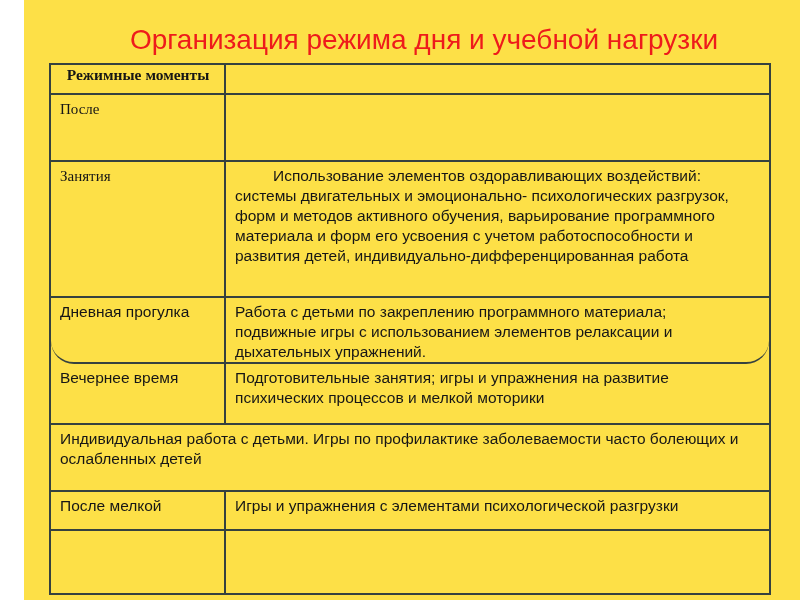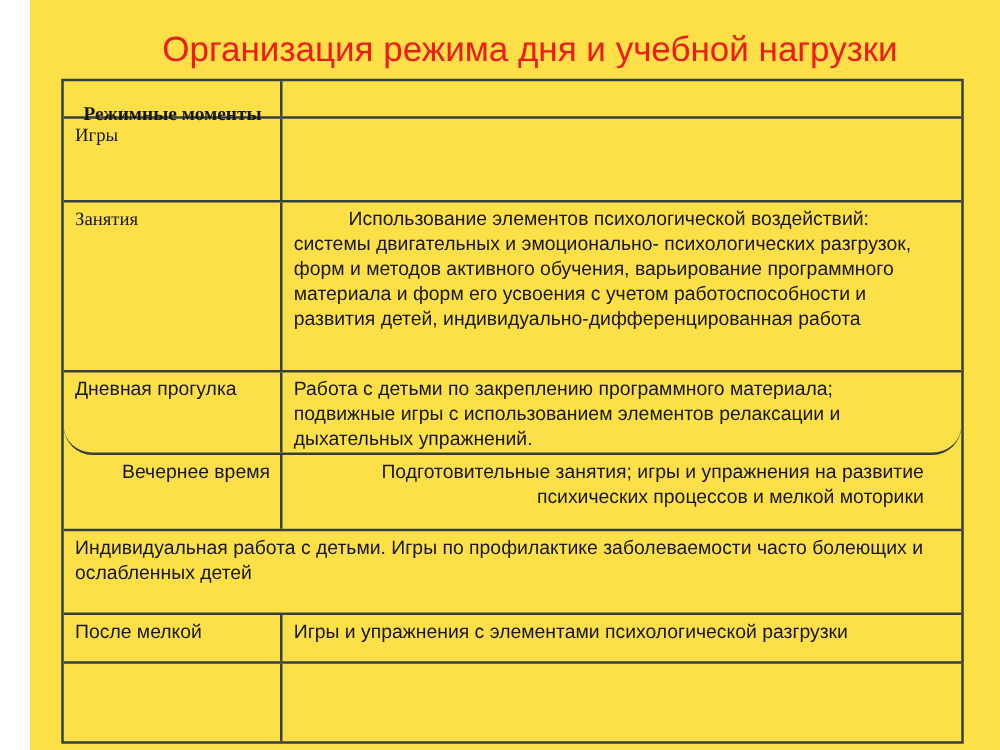--- a/index.html
+++ b/index.html
@@ -56,29 +56,29 @@
     flex: 1 1 auto;
     padding-right: 30px;
   }
   .content-cell p { margin: 0; }
   
   .header-row { height: 30px; }
   .header-row .cell {
     font-family: "Liberation Serif", serif;
     font-weight: bold;
     font-size: 15.5px;
-    padding-top: 17px;
+    padding-top: 0;
   }
   .header-row .content-cell { text-align: center; }
   .header-row .moment-cell { text-align: center; }
   
   .row[data-row="0"] { height: 67px; }
   .row[data-row="1"] { height: 136px; }
   .row[data-row="2"] { height: 66px; border-radius: 23px; }
-  .row[data-row="3"] { height: 61px; text-align: right; }
+  .row[data-row="3"] { height: 61px; }
   .row[data-row="4"] { height: 67px; }
   .row[data-row="5"] { height: 39px; }
   .row[data-row="6"] { height: 62px; }
   
   .row[data-row="0"] .moment-cell,
   .row[data-row="1"] .moment-cell {
     font-family: "Liberation Serif", serif;
     font-size: 15px;
   }
   
@@ -88,25 +88,25 @@
 <body>
 
 <div class="slide">
   <div class="title">Организация режима дня и учебной нагрузки</div>
 
   <div class="table">
     <div class="row header-row">
       <div class="cell moment-cell">Режимные моменты</div>
     </div>
     <div id="rows-container" style="display:contents"><div class="row" data-row="0">
-          <div class="cell moment-cell">Игры</div>
+          <div class="cell moment-cell">После</div>
         </div><div class="row" data-row="1">
           <div class="cell moment-cell">Занятия</div>
           <div class="cell content-cell">
-            <p>Использование элементов психологической воздействий:</p>
+            <p>Использование элементов оздоравливающих воздействий:</p>
             <p>системы двигательных и эмоционально- психологических разгрузок, форм и методов активного обучения, варьирование программного материала и форм его усвоения с учетом работоспособности и развития детей, индивидуально-дифференцированная работа</p>
           </div>
         </div><div class="row" data-row="2">
           <div class="cell moment-cell">Дневная прогулка</div>
           <div class="cell content-cell">
             <p>Работа с детьми по закреплению программного материала; подвижные игры с использованием элементов релаксации и дыхательных упражнений.</p>
           </div>
         </div><div class="row" data-row="3">
           <div class="cell moment-cell">Вечернее время</div>
           <div class="cell content-cell">

